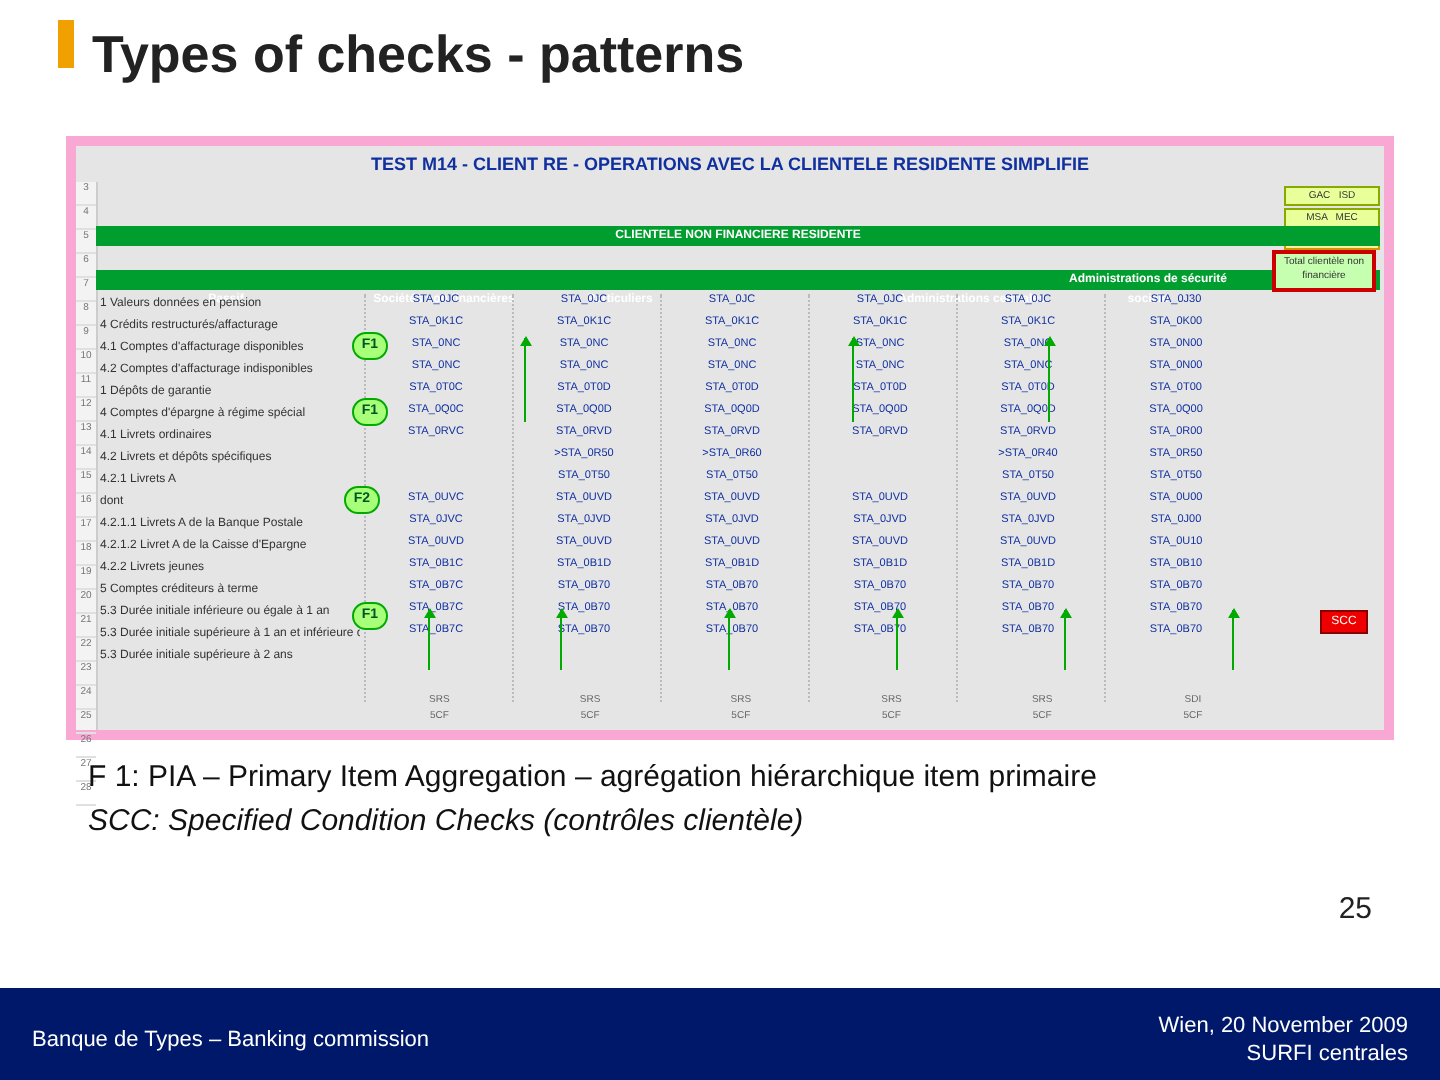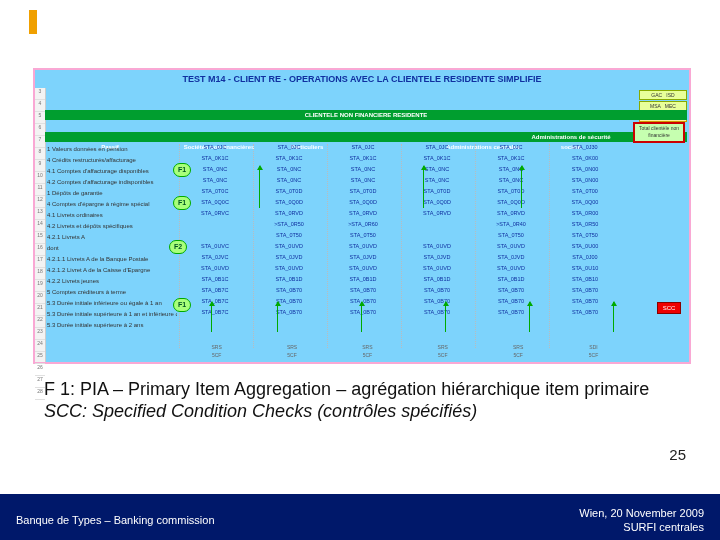--- a/index.html
+++ b/index.html
@@ -1,21 +1,21 @@
 <!DOCTYPE html>
 <html><head>
 <meta charset="utf-8">
 <style>
   html,body{margin:0;padding:0;width:720px;height:540px;background:#fff;font-family:Arial,Helvetica,sans-serif;overflow:hidden}
   .slide{position:relative;width:720px;height:540px}
   .accent{position:absolute;left:29px;top:10px;width:8px;height:24px;background:#f0a000}
   .title{position:absolute;left:46px;top:12px;font-size:26px;font-weight:bold;color:#222}
 
   
-  .sheet{position:absolute;left:33px;top:68px;width:654px;height:292px;border:2px solid #f9a8d4;background:#7dd3fc;font-size:6px;color:#333}
+  .sheet{position:absolute;left:33px;top:68px;width:654px;height:292px;border:5px solid #f9a8d4;background:#e5e5e5;font-size:6px;color:#333}
   .sheet-title{position:absolute;left:0;right:0;top:4px;text-align:center;font-weight:bold;color:#1030a0;font-size:9px}
   .rowhdr{position:absolute;left:0;top:18px;bottom:0;width:10px;background:#f3f3f3;border-right:1px solid #ccc}
   .rowhdr div{height:11px;border-bottom:1px solid #e0e0e0;font-size:5px;text-align:center;color:#777}
   .rowlabels{position:absolute;left:12px;top:74px;width:130px;font-size:6px;color:#333;line-height:11px}
   .rowlabels div{height:11px;white-space:nowrap;overflow:hidden}
   .greenbar{position:absolute;left:10px;right:2px;height:10px;background:#009e2f;color:#fff;font-size:6px;font-weight:bold;line-height:10px}
   .greenbar.top1{top:40px;text-align:center}
   .greenbar.top2{top:62px}
   .colgrid{position:absolute;left:144px;right:56px;top:74px;bottom:14px}
   .col{position:absolute;top:0;bottom:0;border-left:1px dotted #bbb}
@@ -25,34 +25,35 @@
   .arrow-up:before{content:"";position:absolute;top:-4px;left:-3px;border:3px solid transparent;border-bottom:5px solid #0a0}
   .sidebox{position:absolute;right:2px;top:20px;width:48px;font-size:5px}
   .sidebox .b1{background:#e8ff9a;border:1px solid #8a0;padding:1px;margin-bottom:1px;text-align:center}
   .sidebox .b2{background:#ffef9a;border:1px solid #c90;padding:1px;text-align:center}
   .totalbox{position:absolute;right:4px;top:52px;width:48px;height:16px;border:2px solid #c00;background:#c6ffb0;font-size:5px;text-align:center;line-height:7px;padding-top:1px}
   .redbadge{position:absolute;right:8px;top:232px;width:22px;height:10px;background:#e00;color:#fff;font-size:6px;text-align:center;line-height:10px;border:1px solid #800}
   .footrow{position:absolute;left:144px;right:56px;height:8px;font-size:5px;color:#666}
   .footrow span{display:inline-block;width:16.6%;text-align:center}
 
   
-  .notes{position:absolute;left:44px;top:378px;width:640px;font-size:18px;color:#111;line-height:22px}
+  .notes{position:absolute;left:44px;top:378px;width:640px;font-size:15px;color:#111;line-height:22px}
   .notes .it{font-style:italic}
   .pageno{position:absolute;right:34px;top:446px;font-size:15px;color:#222}
 
   
   .footer{position:absolute;left:0;right:0;bottom:0;height:46px;background:#00186a}
   .footer .l{position:absolute;left:16px;bottom:14px;color:#fff;font-size:11px}
   .footer .r{position:absolute;right:16px;bottom:6px;color:#fff;font-size:11px;text-align:right;line-height:14px}
 </style>
 </head>
 <body>
 
 <div class="slide">
   <div class="accent"></div>
+  <div class="title">Types of checks - patterns</div>
 
   <div class="sheet">
     <div class="sheet-title">TEST M14 - CLIENT RE - OPERATIONS AVEC LA CLIENTELE RESIDENTE SIMPLIFIE</div>
     <div class="rowhdr" id="rowhdr">
         <div>3</div>
         <div>4</div>
         <div>5</div>
         <div>6</div>
         <div>7</div>
         <div>8</div>
@@ -226,21 +227,21 @@
         <div class="arrow-up" style="left: 578px; top: 232px; height: 30px;"></div>
       </div>
     <div class="redbadge">SCC</div>
 
     <div class="footrow" style="bottom:10px" id="fr1"><span>SRS</span><span>SRS</span><span>SRS</span><span>SRS</span><span>SRS</span><span>SDI</span></div>
     <div class="footrow" style="bottom:2px" id="fr2"><span>5CF</span><span>5CF</span><span>5CF</span><span>5CF</span><span>5CF</span><span>5CF</span></div>
   </div>
 
   <div class="notes" id="notes">
       <div>F 1: PIA – Primary Item Aggregation – agrégation hiérarchique item primaire</div>
-      <div class="it">SCC: Specified Condition Checks (contrôles spécifiés)</div>
+      <div class="it">SCC: Specified Condition Checks (contrôles clientèle)</div>
     </div>
   <div class="pageno">25</div>
 
   <div class="footer">
     <div class="l">Banque de Types – Banking commission</div>
     <div class="r">
       <span>Wien, 20 November  2009</span><br>
       <span>SURFI centrales</span>
     </div>
   </div>

